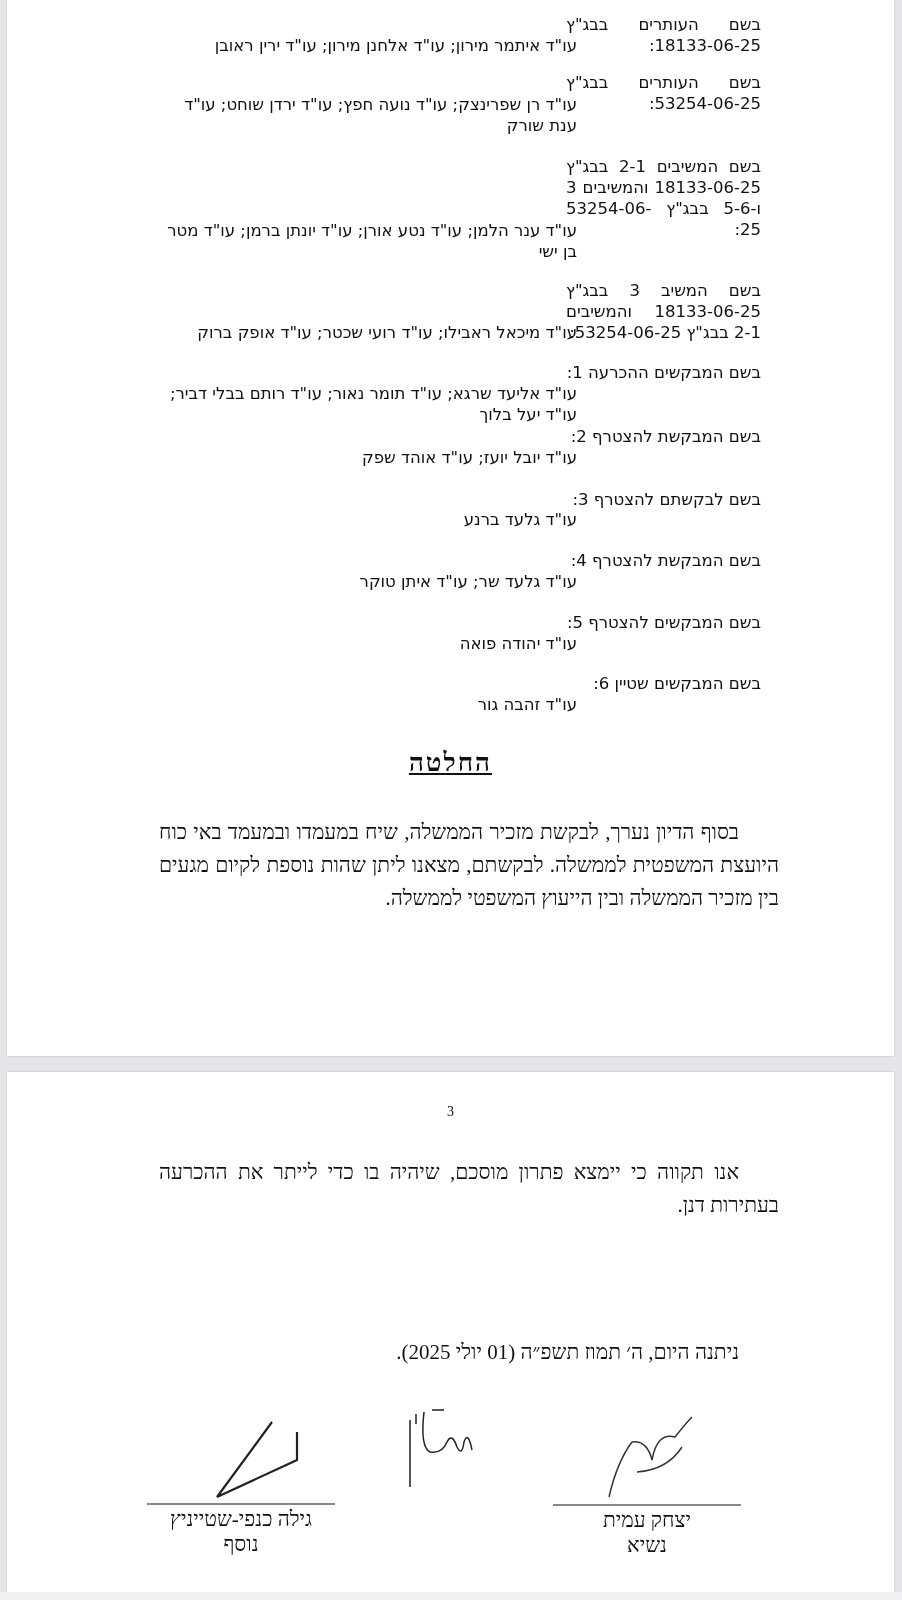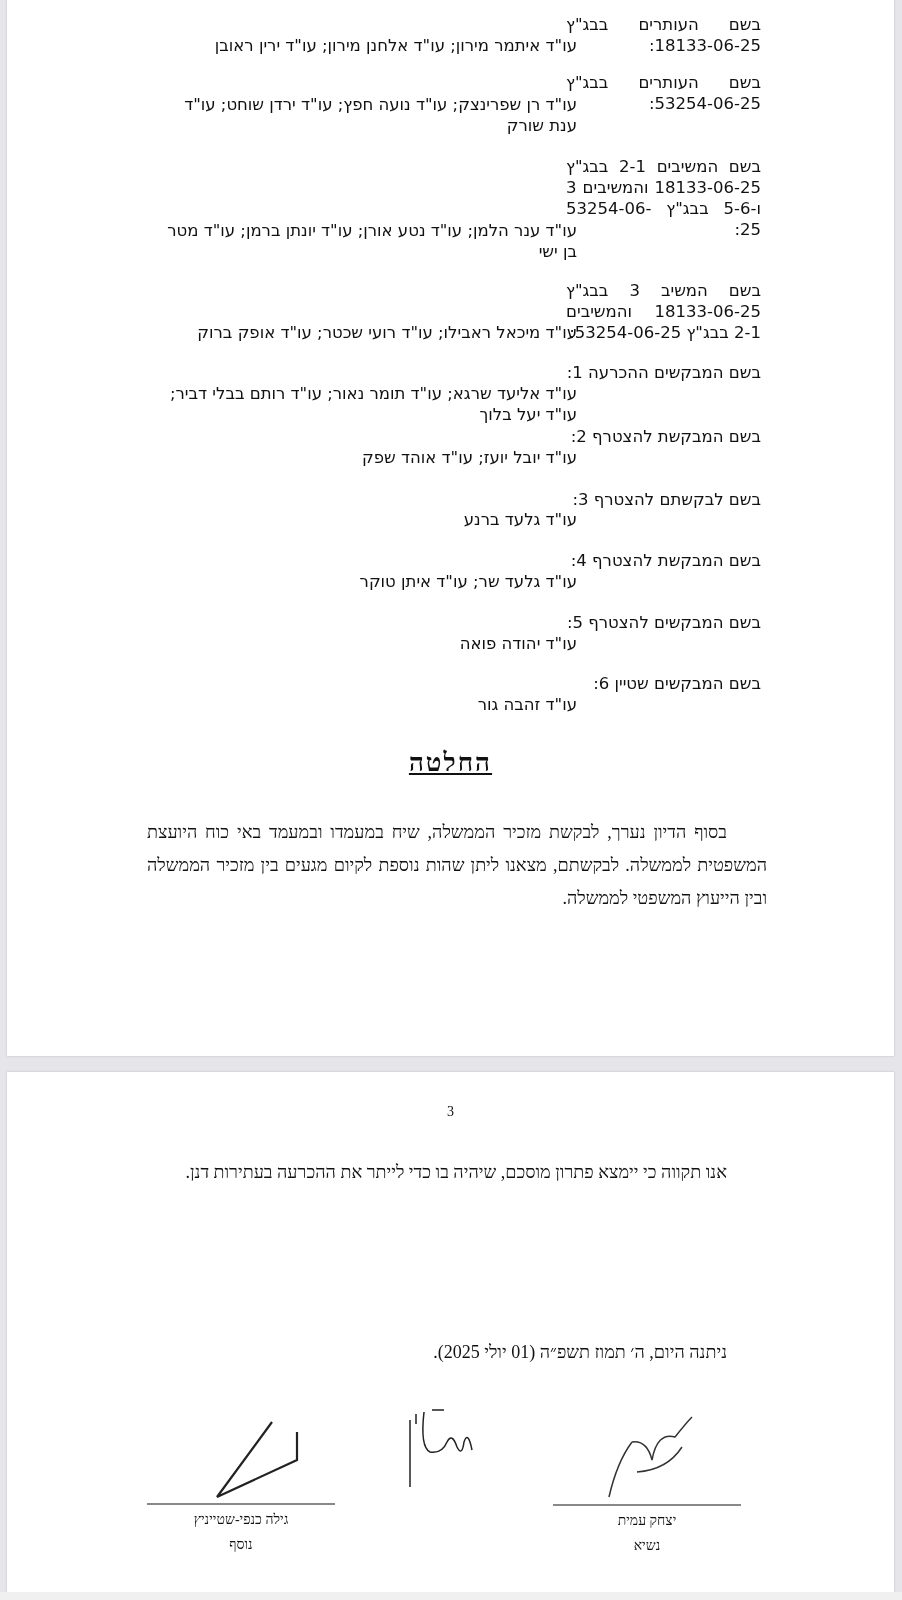--- a/index.html
+++ b/index.html
@@ -4,23 +4,23 @@
 <style>
   html, body { margin:0; padding:0; }
   body { width:902px; height:1600px; background:#e6e6ea; position:relative; overflow:hidden; font-family:"DejaVu Sans", sans-serif; color:#111; }
   .page { position:absolute; left:7px; width:887px; background:#fff; box-shadow:0 0 2px rgba(0,0,0,0.18); }
   #page1 { top:-4px; height:1060px; }
   #page2 { top:1072px; height:520px; }
   .rtl { direction:rtl; unicode-bidi:embed; }
   .party { position:absolute; right:133px; width:195px; font-size:16.5px; line-height:21px; text-align:justify; text-align-last:right; }
   .counsel { position:absolute; left:150px; width:420px; font-size:16.5px; line-height:21px; text-align:right; }
   .heading { position:absolute; left:0; right:0; top:752px; text-align:center; font-family:"Liberation Serif", serif; font-weight:bold; font-size:26px; text-decoration:underline; letter-spacing:2px; }
-  .para { position:absolute; left:140px; width:620px; font-family:"Liberation Serif", serif; font-size:18px; line-height:33px; text-align:justify; text-align-last:right; }
+  .para { position:absolute; left:152px; width:620px; font-family:"Liberation Serif", serif; font-size:21px; line-height:33px; text-align:justify; text-align-last:right; }
   .pnum { position:absolute; left:0; right:0; text-align:center; font-family:"Liberation Serif", serif; font-size:14px; }
-  .sig { position:absolute; width:188px; text-align:center; font-family:"Liberation Serif", serif; font-size:14px; line-height:25px; }
+  .sig { position:absolute; width:188px; text-align:center; font-family:"Liberation Serif", serif; font-size:21px; line-height:25px; }
   .sig .line { border-top:2px solid #888; margin-bottom:2px; }
   .sigimg { position:absolute; }
   .bottombar { position:absolute; left:0; right:0; top:1592px; height:8px; background:#f0f0f0; }
 </style>
 </head>
 <body>
 
 <div class="page" id="page1">
 
   <div class="party rtl" style="top:18px">בשם העותרים בבג"ץ 18133-06-25:</div>

